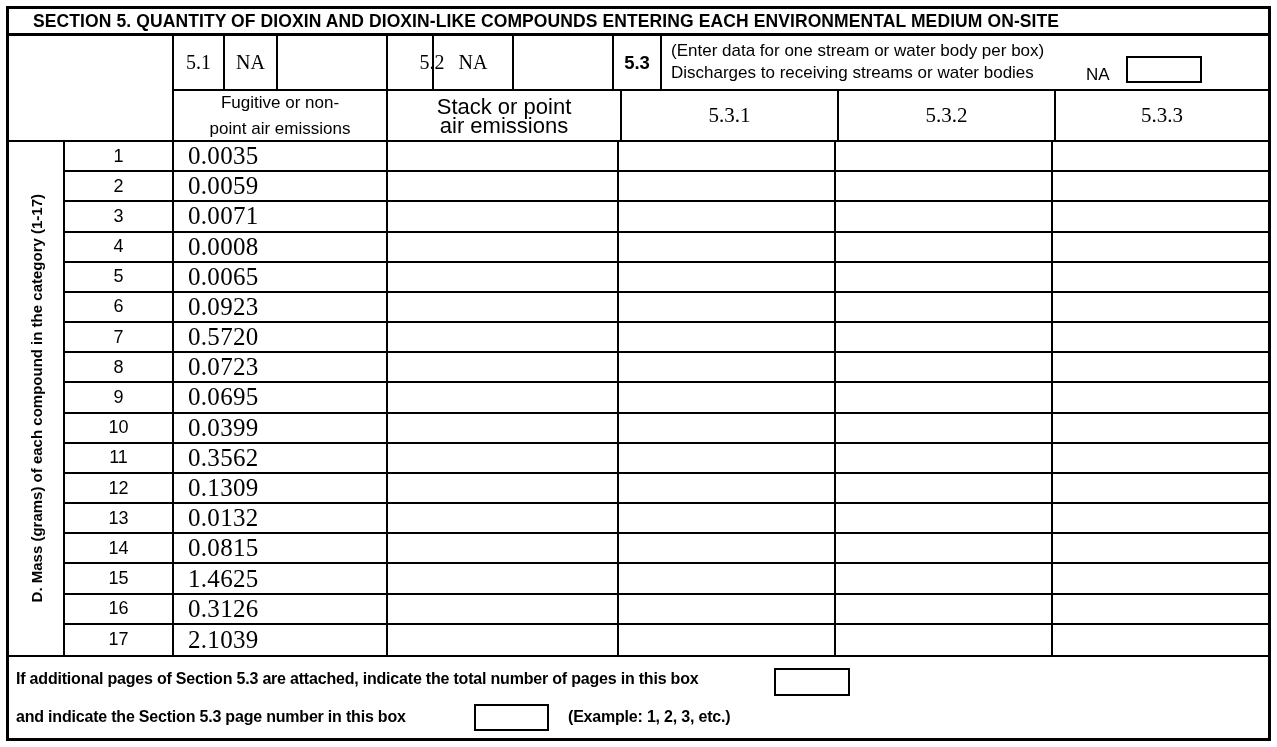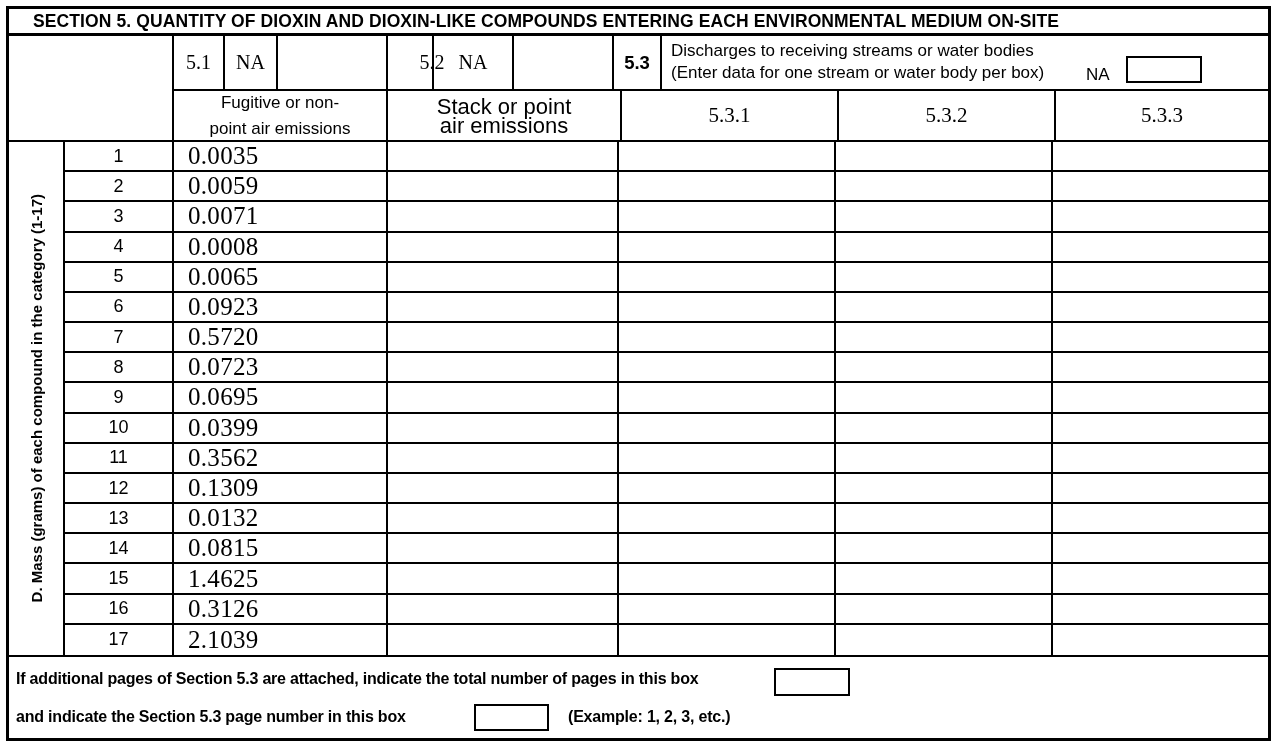--- a/index.html
+++ b/index.html
@@ -69,22 +69,22 @@
       <div class="corner"></div>
       <div class="c51 codefont">5.1</div>
       <div class="na51 codefont">NA</div>
       <div class="blank51"></div>
       <div class="c52 codefont">5.2</div>
       <div class="na52 codefont">NA</div>
       <div class="blank52"></div>
       <div class="c53 sanscode">5.3</div>
       <div class="desc">
         <div class="desc-text">
+          <div>(Enter data for one stream or water body per box)</div>
           <div>Discharges to receiving streams or water bodies</div>
-          <div>(Enter data for one stream or water body per box)</div>
         </div>
         <span class="na-label">NA</span>
         <span class="na-box"></span>
       </div>
     </div>
 
     <div class="hrow2">
       <div class="corner2"></div>
       <div class="fug">Fugitive or non-
 point air emissions</div>

